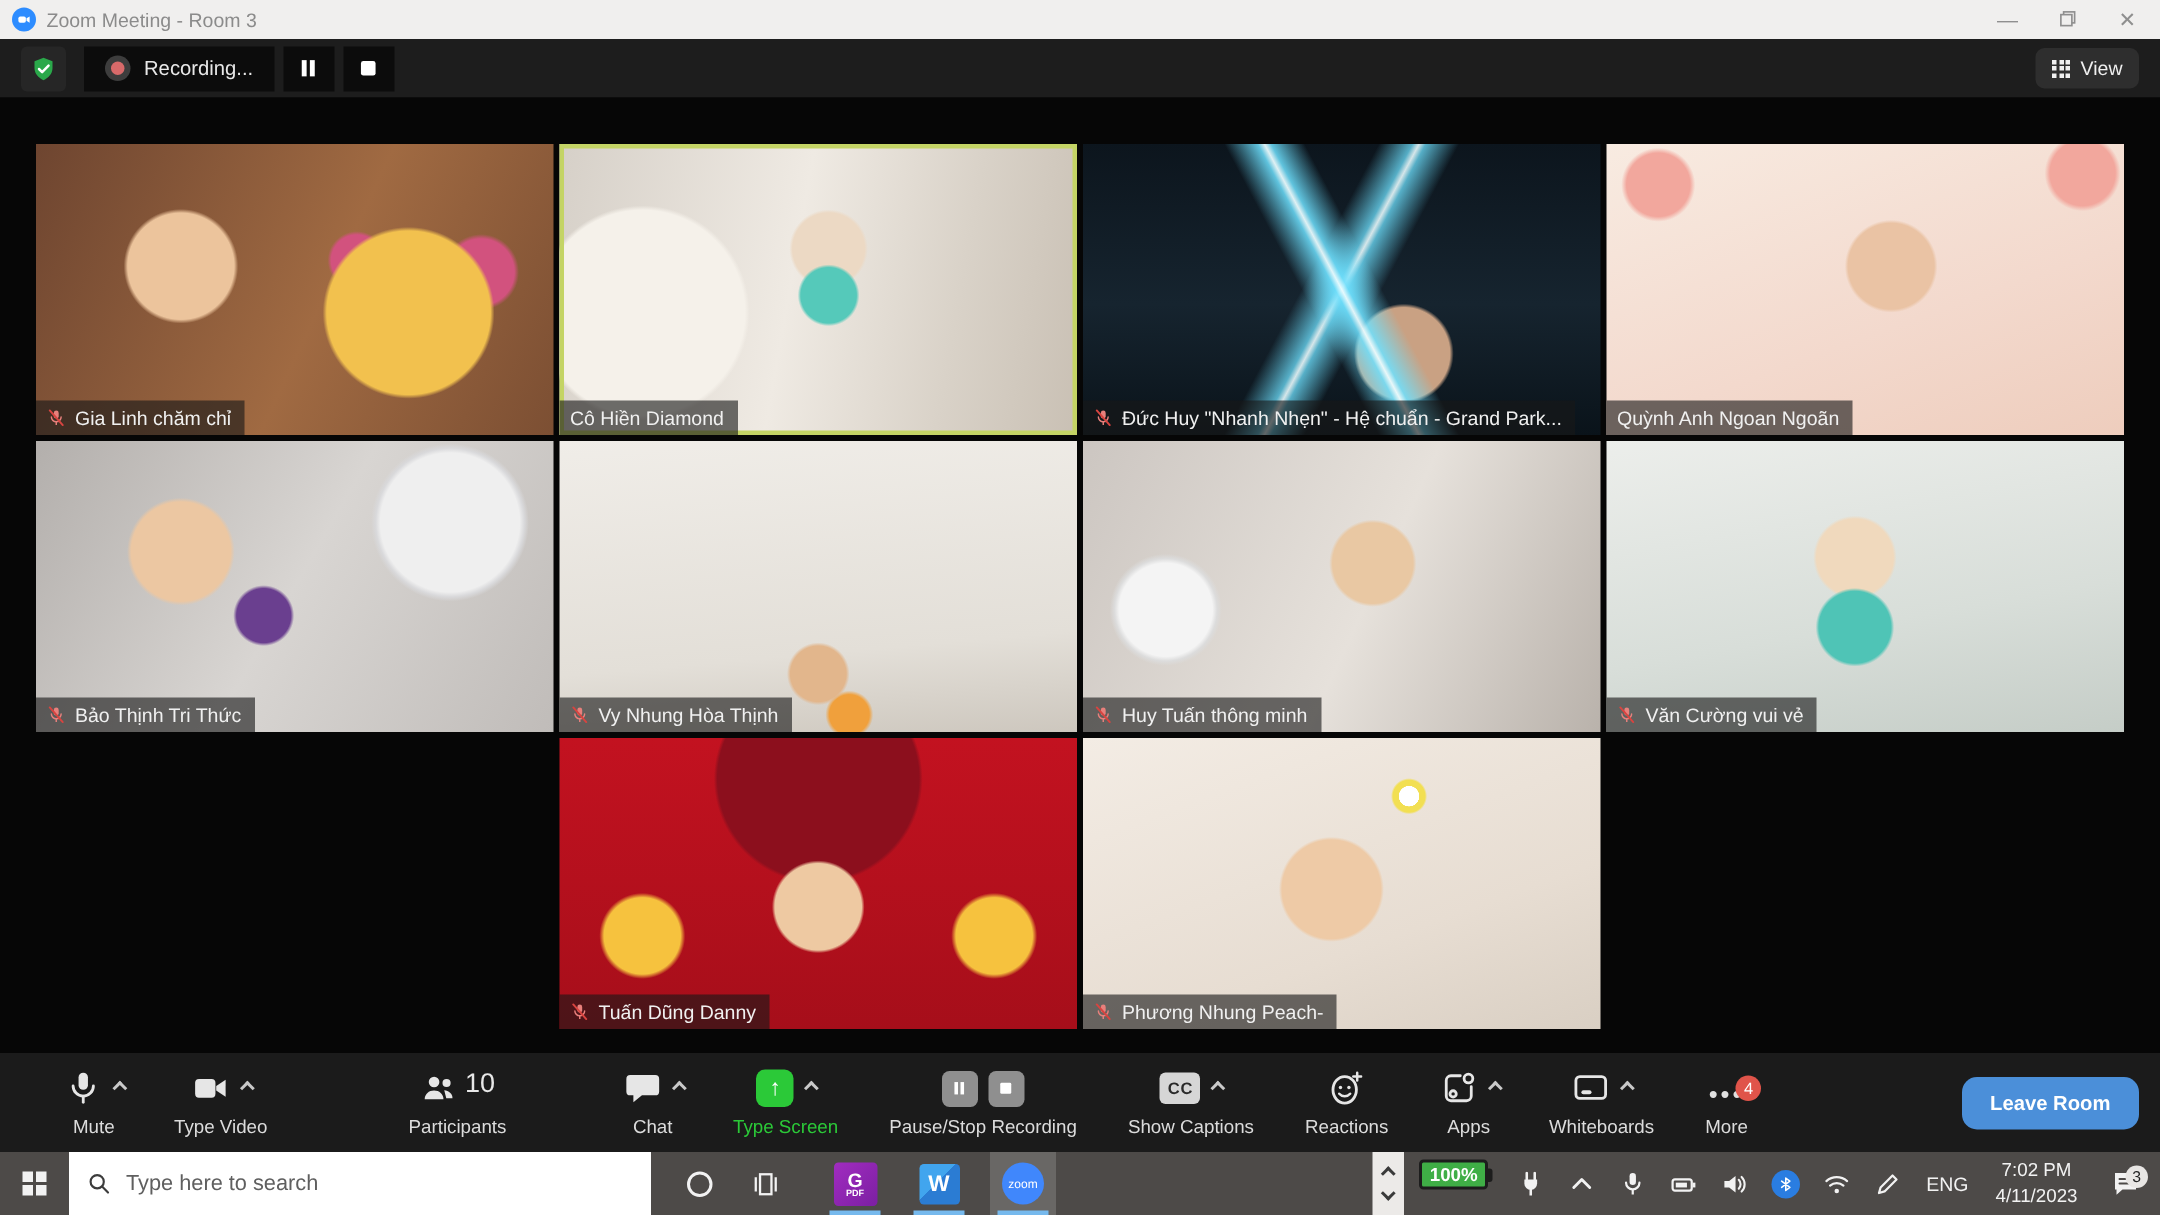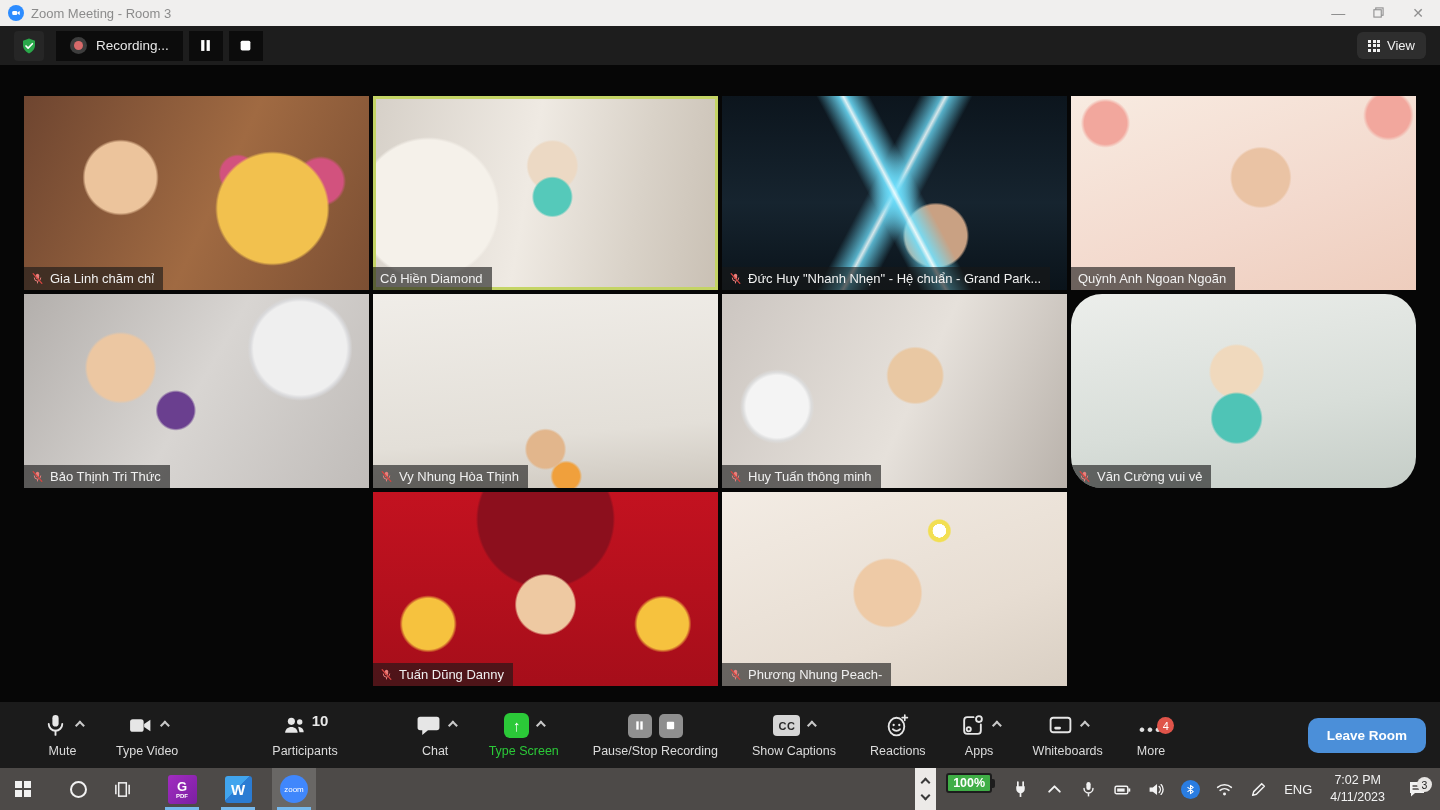--- a/index.html
+++ b/index.html
@@ -35,21 +35,21 @@
   .tile.active { outline:3px solid #c4d465; outline-offset:-3px; }
   .name-tag { position:absolute; left:0; bottom:0; background:rgba(25,25,25,0.62); color:#f0f0f0; font-size:13px; padding:4px 9px 4px 7px; display:flex; align-items:center; gap:6px; max-width:96%; white-space:nowrap; overflow:hidden; }
   .name-tag svg { width:13px; height:13px; flex:0 0 auto; }
 
   
   .toolbar { height:66px; background:#1b1b1b; display:flex; align-items:center; padding:0 14px 0 26px; gap:0; flex:0 0 auto; }
   .tb-item { display:flex; flex-direction:column; align-items:center; justify-content:center; gap:5px; color:#dcdcdc; font-size:12.5px; cursor:pointer; padding:0 17px; position:relative; }
   .tb-iconrow { display:flex; align-items:flex-start; gap:7px; height:27px; align-items:center; }
   .tb-item svg { width:25px; height:25px; }
   .chev { display:inline-block; width:7px; height:7px; border-top:2px solid #c9c9c9; border-right:2px solid #c9c9c9; transform:rotate(-45deg) translate(1px,1px); }
-  .count-badge { font-size:15px; color:#e8e8e8; margin-left:-2px; align-self:flex-start; line-height:1; padding-top:1px;font-weight:bold; }
+  .count-badge { font-size:18px; color:#e8e8e8; margin-left:-2px; align-self:flex-start; line-height:1; padding-top:1px; }
   .share-box { width:25px; height:25px; border-radius:6px; background:#2bc938; color:#fff; display:flex; align-items:center; justify-content:center; font-size:15px; font-weight:bold; }
   .share-label { color:#2bc938; }
   .sq-btn { width:24px; height:24px; border-radius:5px; background:#8f8f8f; display:flex; align-items:center; justify-content:center; }
   .sq-btn svg { width:11px; height:11px; }
   .cc-box { width:27px; height:21px; border-radius:4px; background:#d6d6d6; color:#2a2a2a; font-weight:bold; font-size:11px; display:flex; align-items:center; justify-content:center; letter-spacing:0.5px; }
   .dots { font-size:17px; letter-spacing:2px; color:#e0e0e0; line-height:0.6; padding-top:10px; }
   .red-badge { position:absolute; top:5px; right:8px; min-width:17px; height:17px; border-radius:50%; background:#e0544a; color:#fff; font-size:11px; display:flex; align-items:center; justify-content:center; }
   .leave-btn { margin-left:auto; background:#4b8fd9; color:#fff; border:none; border-radius:10px; font-size:13.5px; font-weight:bold; padding:10px 19px; cursor:pointer; }
 
   
@@ -214,21 +214,21 @@
           <div class="name-tag">
             <svg viewBox="0 0 24 24">
               <rect x="9" y="3" width="6" height="10" rx="3" fill="#e8807c"></rect>
               <path d="M6 11a6 6 0 0 0 12 0" stroke="#e8807c" stroke-width="1.8" fill="none" stroke-linecap="round"></path>
               <line x1="12" y1="17" x2="12" y2="21" stroke="#e8807c" stroke-width="1.8"></line>
               <line x1="4" y1="3" x2="20" y2="21" stroke="#d84440" stroke-width="2.4" stroke-linecap="round"></line>
             </svg>
             <span>Huy Tuấn thông minh</span>
           </div>
         </div>
-        <div class="tile" style="background: radial-gradient(circle at 48% 64%, rgb(79, 196, 182) 0%, rgb(79, 196, 182) 11%, rgba(0, 0, 0, 0) 12%), radial-gradient(circle at 48% 40%, rgb(240, 217, 189) 0%, rgb(240, 217, 189) 12%, rgba(0, 0, 0, 0) 13%), linear-gradient(170deg, rgb(236, 238, 235) 0%, rgb(216, 222, 217) 60%, rgb(197, 205, 199) 100%); border-radius: 31px;">
+        <div class="tile" style="background: radial-gradient(circle at 48% 64%, rgb(79, 196, 182) 0%, rgb(79, 196, 182) 11%, rgba(0, 0, 0, 0) 12%), radial-gradient(circle at 48% 40%, rgb(240, 217, 189) 0%, rgb(240, 217, 189) 12%, rgba(0, 0, 0, 0) 13%), linear-gradient(170deg, rgb(236, 238, 235) 0%, rgb(216, 222, 217) 60%, rgb(197, 205, 199) 100%);">
           <div class="name-tag">
             <svg viewBox="0 0 24 24">
               <rect x="9" y="3" width="6" height="10" rx="3" fill="#e8807c"></rect>
               <path d="M6 11a6 6 0 0 0 12 0" stroke="#e8807c" stroke-width="1.8" fill="none" stroke-linecap="round"></path>
               <line x1="12" y1="17" x2="12" y2="21" stroke="#e8807c" stroke-width="1.8"></line>
               <line x1="4" y1="3" x2="20" y2="21" stroke="#d84440" stroke-width="2.4" stroke-linecap="round"></line>
             </svg>
             <span>Văn Cường vui vẻ</span>
           </div>
         </div>
@@ -389,20 +389,27 @@
 
   <div class="taskbar">
     <div class="tb-start">
       <span class="winlogo">
           <i></i>
           <i></i>
           <i></i>
           <i></i>
         </span>
     </div>
+    <div class="searchbox">
+      <svg viewBox="0 0 20 20">
+          <circle cx="8.5" cy="8.5" r="5.5" fill="none" stroke="#3c3c3c" stroke-width="1.8"></circle>
+          <line x1="12.8" y1="12.8" x2="17.5" y2="17.5" stroke="#3c3c3c" stroke-width="1.8" stroke-linecap="round"></line>
+        </svg>
+      <input type="text" placeholder="Type here to search" style="">
+    </div>
     <div class="tb-icon" style="margin-left:10px">
         <span class="cortana-ring"></span>
       </div>
     <div class="tb-icon">
       <svg viewBox="0 0 20 20">
           <rect x="6" y="3" width="8" height="14" fill="none" stroke="#f2f2f2" stroke-width="1.6"></rect>
           <path d="M3 5v10M17 5v10" stroke="#f2f2f2" stroke-width="1.6"></path>
         </svg>
     </div>
     <div class="tb-icon app-underline" style="margin-left:16px">

